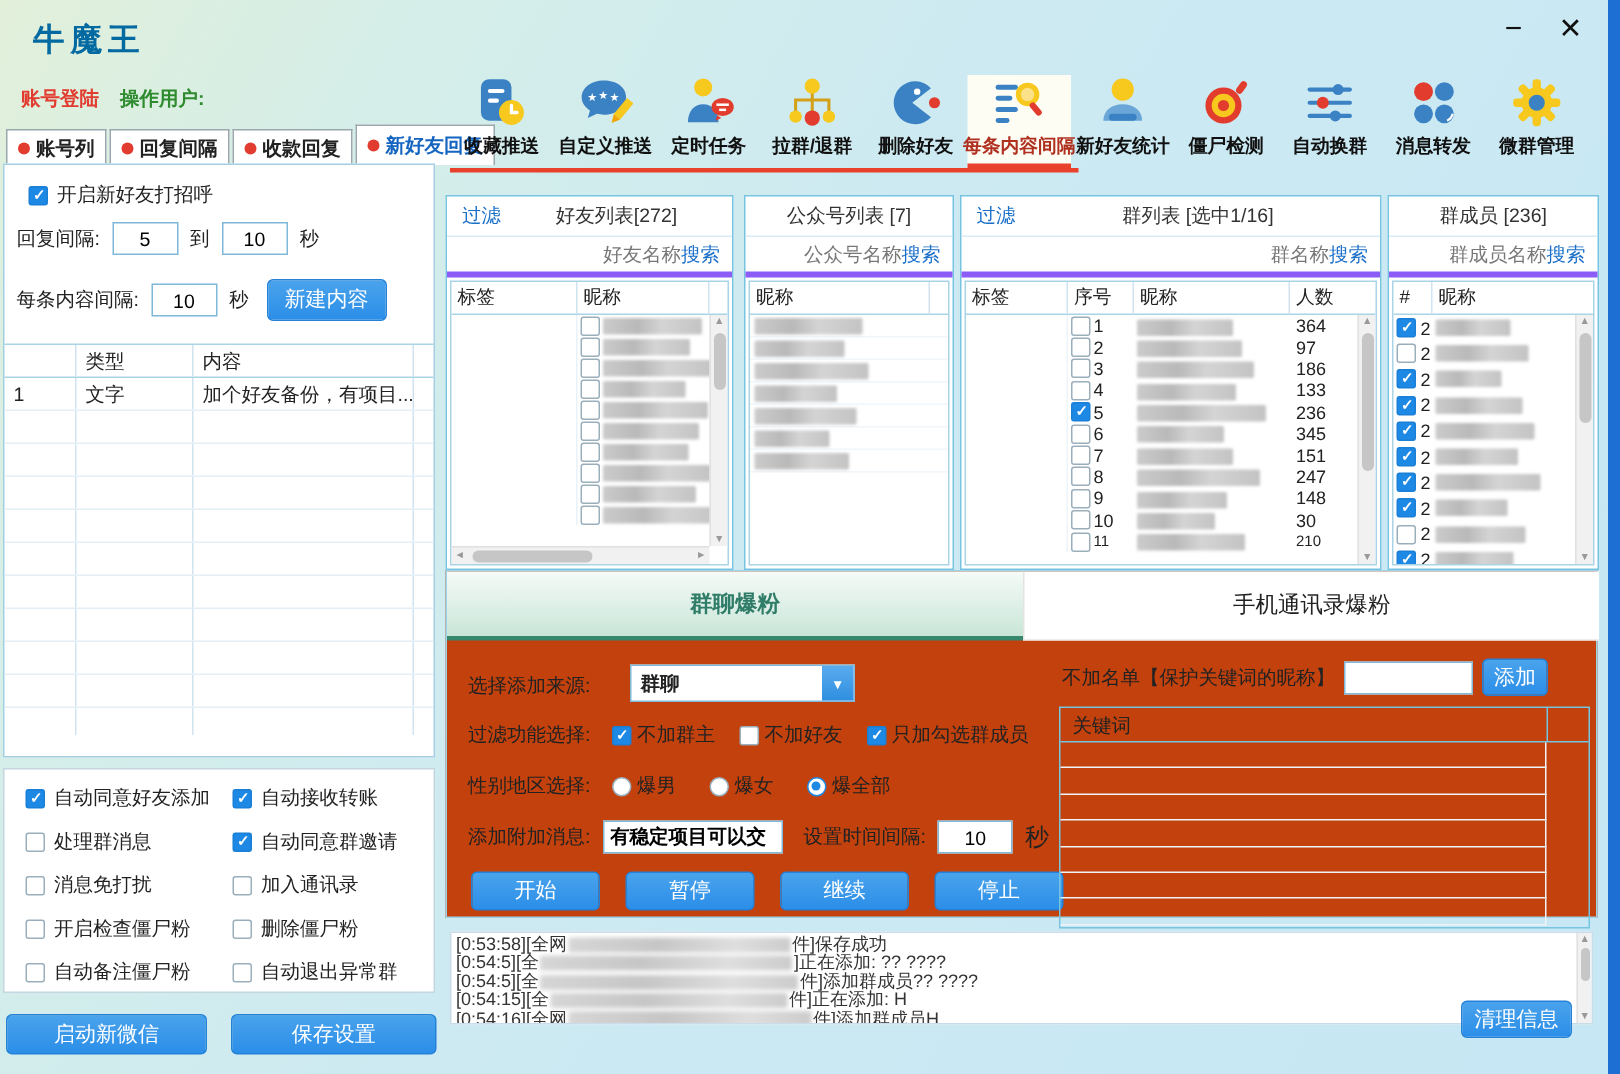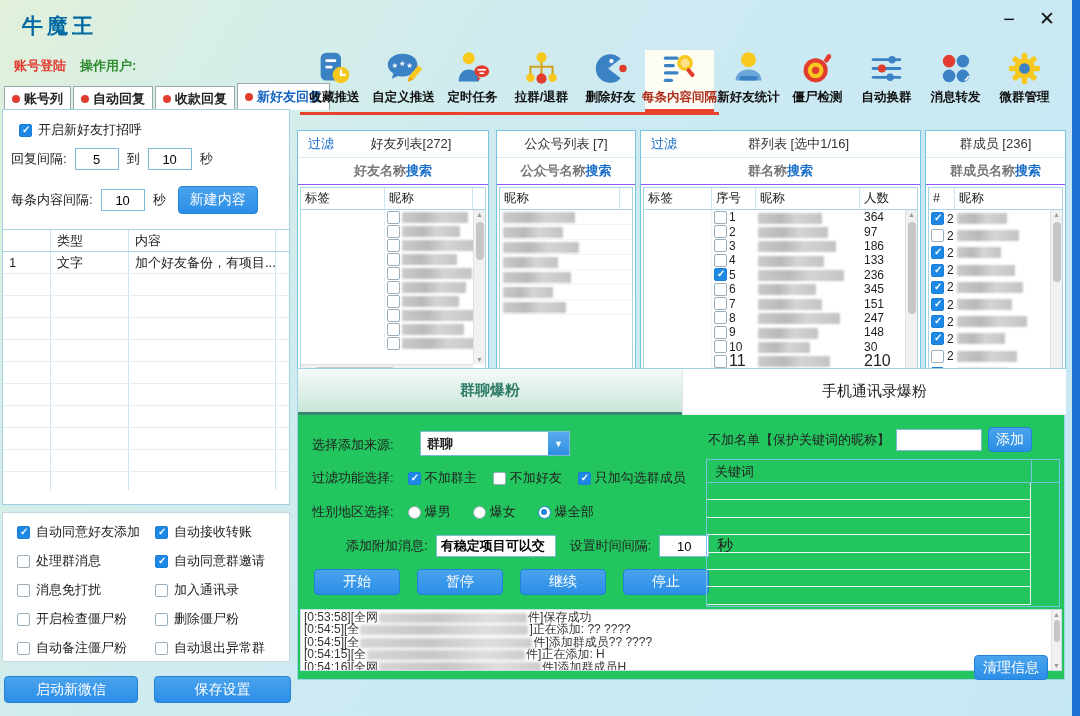--- a/index.html
+++ b/index.html
@@ -62,36 +62,36 @@
   .ct-c3 { flex:1; padding-left:6px; border-right:1px solid #cfe3f0; white-space:nowrap; overflow:hidden; }
   .ct-c4 { width:13px; }
   
   #options-panel { left:2px; top:512px; width:288px; height:150px; background:#fff; border:1px solid #c4d6e0; font-size:13px; }
   .opt-row { position:absolute; display:flex; align-items:center; gap:6px; white-space:nowrap; cursor:pointer; }
   
   .panel { background:#fff; border:1px solid #76c4e0; font-size:13px; }
   .p-head { height:27px; display:flex; align-items:center; border-bottom:1px solid #d8ecf5; }
   .p-filter { margin-left:10px; font-size:13px; }
   .p-title { flex:1; text-align:center; color:#333; }
-  .p-search { height:27px; display:flex; align-items:center; justify-content:center; padding:0 8px; border-bottom:1px solid #8b5cf6;font-weight:bold; }
+  .p-search { height:27px; display:flex; align-items:center; justify-content:flex-end; padding:0 8px; border-bottom:4px solid #8b5cf6; }
   .p-ph { color:#777; }
   .list-wrap { position:absolute; left:2px; right:2px; bottom:2px; border:1px solid #a9d4e6; overflow:hidden; background:#fff; }
   .lh-row { display:flex; height:22px; line-height:21px; border-bottom:1px solid #a9d4e6; }
   .lh-cell { padding-left:4px; border-right:1px solid #cfe3f0; font-size:12.5px; white-space:nowrap; overflow:hidden; }
   .bl { display:inline-block; height:12px; border-radius:1px; vertical-align:middle;
         background:linear-gradient(90deg,#cbcbcb,#b9b9b9 35%,#d4d4d4 60%,#c3c3c3); filter:blur(1.2px); }
   .vsb { position:absolute; top:0; right:0; bottom:0; width:12px; background:#f1f1f1; border-left:1px solid #e0e0e0; font-size:7px; color:#999; text-align:center; cursor:pointer; }
   .vsb .up { position:absolute; top:1px; left:0; right:0; }
   .vsb .dn { position:absolute; bottom:1px; left:0; right:0; }
   .vsb .th { position:absolute; left:2px; width:8px; background:#c6c6c6; border-radius:4px; }
   .hsb { position:absolute; left:0; right:12px; bottom:0; height:12px; background:#f1f1f1; border-top:1px solid #e0e0e0; font-size:7px; color:#999; cursor:pointer; }
   .hsb .lf { position:absolute; left:2px; top:2px; } .hsb .rt { position:absolute; right:2px; top:2px; }
   .hsb .th { position:absolute; top:2px; height:8px; background:#c6c6c6; border-radius:4px; }
   
-  #fan-section { left:297px; top:368px; width:768px; height:312px; background:#22c55e; border:1px solid #9ed2e6; }
+  #fan-section { left:297px; top:380px; width:768px; height:232px; background:#c2410c; border:1px solid #9ed2e6; }
   #ftab-group { position:absolute; left:0; top:0; width:384px; height:46px;
     background:linear-gradient(180deg,#f5fbf8,#c9e5d8); border-bottom:3px solid #37876f;
     color:#2f7d68; font-weight:bold; font-size:15px; display:flex; align-items:center; justify-content:center; cursor:pointer; }
   #ftab-phone { position:absolute; left:384px; top:0; width:384px; height:46px; background:#fff;
     border-left:1px solid #e4e4e4; border-bottom:1px solid #ededed;
     color:#222; font-weight:normal; font-size:15px; display:flex; align-items:center; justify-content:center; cursor:pointer; }
   .f-label { font-size:13px; color:#222; white-space:nowrap; }
   #source-select { position:absolute; left:108px; top:-4px; width:150px; height:25px; border:1px solid #7fb8d8; background:#fff; display:flex; cursor:pointer; }
   #source-select .val { flex:1; font-size:13px; font-weight:bold; padding:3px 0 0 6px; }
   #source-select .arrow { width:21px; background:linear-gradient(180deg,#5aabee,#2e8fe0); color:#fff; font-size:9px; display:flex; align-items:center; justify-content:center; }
@@ -118,21 +118,21 @@
   <span id="op-user">操作用户:</span>
 </div>
 
 <div class="abs" id="left-tabs">
     <div class="ltab">
       <span class="dot"></span>
       <span>账号列</span>
     </div>
     <div class="ltab">
       <span class="dot"></span>
-      <span>自动回复</span>
+      <span>回复间隔</span>
     </div>
     <div class="ltab">
       <span class="dot"></span>
       <span>收款回复</span>
     </div>
     <div class="ltab active">
       <span class="dot"></span>
       <span>新好友回复</span>
     </div>
   </div>
@@ -651,21 +651,21 @@
       <div class="flex" style="height:14.4px;font-size:12px;">
       <span style="width:68px;border-right:1px solid #eef5f9;height:100%;"></span>
       <span class="flex" style="width:44px;gap:2px;padding-left:2px;">
           <span class="cb"></span>
           <span>10</span>
         </span>
       <span style="width:104px;padding-left:2px;"><span class="bl" style="width:52px;height:11px;"></span></span>
       <span style="flex:1;padding-left:4px;">30</span>
       <span style="width:12px;"></span>
       </div>
-      <div class="flex" style="height:14.4px;font-size:16px;">
+      <div class="flex" style="height:14.4px;font-size:10px;">
       <span style="width:68px;border-right:1px solid #eef5f9;height:100%;"></span>
       <span class="flex" style="width:44px;gap:2px;padding-left:2px;">
           <span class="cb"></span>
           <span>11</span>
         </span>
       <span style="width:104px;padding-left:2px;"><span class="bl" style="width:72px;height:11px;"></span></span>
       <span style="flex:1;padding-left:4px;">210</span>
       <span style="width:12px;"></span>
       </div>
       <div class="vsb" style="top:22px;">
@@ -789,21 +789,21 @@
           <span class="rd"></span>
           <span style="font-size:13px;">爆女</span>
         </span>
         <span class="flex" style="gap: 4px;">
           <span class="rd on"></span>
           <span style="font-size:13px;">爆全部</span>
         </span>
       </span>
   </div>
 
-  <div class="abs flex" style="left:14px;top:166px;gap:8px;margin-left:34px;">
+  <div class="abs flex" style="left:14px;top:166px;gap:8px;">
     <span class="f-label">添加附加消息:</span>
     <input class="inp" style="width: 120px; font-weight: bold; text-align: left; padding-left: 4px;" value="有稳定项目可以交">
     <span class="f-label" style="margin-left:6px;">设置时间间隔:</span>
     <input class="inp" style="width: 50px;" value="10">
     <span>秒</span>
   </div>
 
   <div class="abs flex" id="action-btns" style="left:16px;top:200px;gap:17px;">
       <div class="btn-blue act-btn">开始</div>
       <div class="btn-blue act-btn">暂停</div>

